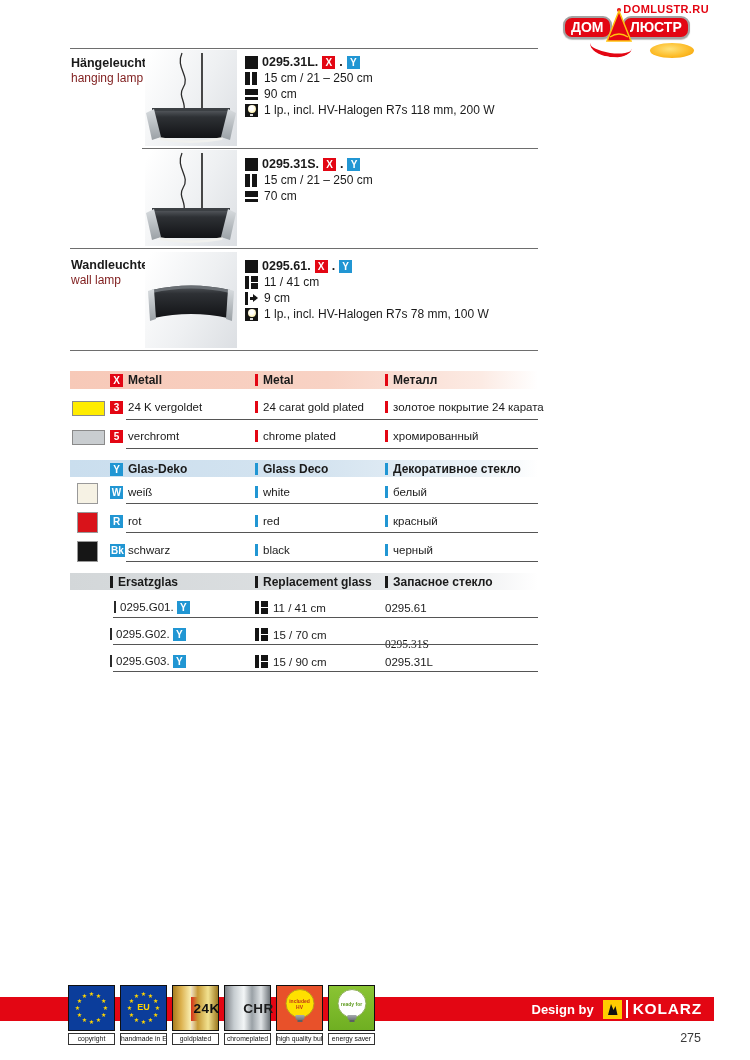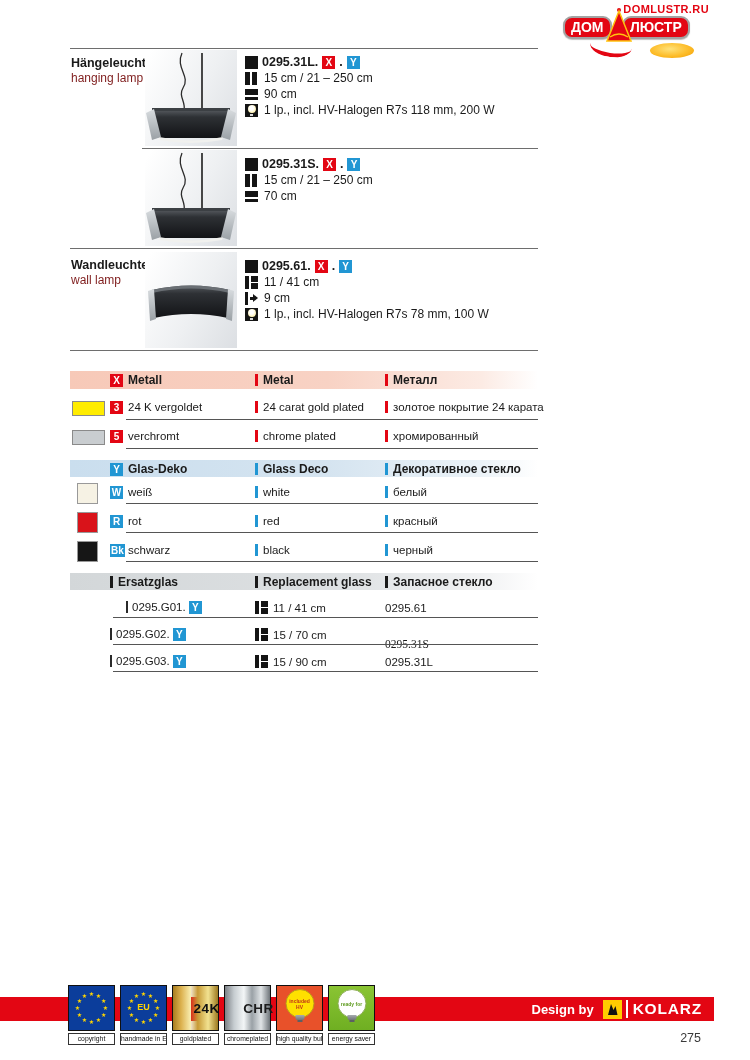--- a/index.html
+++ b/index.html
@@ -287,21 +287,21 @@
     <span class="rowtext" style="left:315px;top:3px;"><span class="vbar vbar-blue"></span><span>черный</span></span>
     <span class="uline"></span>
   </div>
 
   <div class="thead thead-repl" style="left:70px;top:573px;height:17px;">
     <span class="cell" style="left:40px;top:2px;"><span class="vbar vbar-black"></span><span>Ersatzglas</span></span>
     <span class="cell" style="left:185px;top:2px;"><span class="vbar vbar-black"></span><span>Replacement glass</span></span>
     <span class="cell" style="left:315px;top:2px;"><span class="vbar vbar-black"></span><span>Запасное стекло</span></span>
   </div>
   <div class="trow trow-repl" style="top:601px;height:17px;left:70px;">
-    <span class="rowtext" style="left:56px;top:0;text-align:center;"><span class="vbar-thin"></span><span>0295.G01.</span> <span class="bx bx-blue">Y</span></span>
+    <span class="rowtext" style="left:44px;top:0;text-align:center;"><span class="vbar-thin"></span><span>0295.G01.</span> <span class="bx bx-blue">Y</span></span>
     <span class="rowtext" style="left:185px;top:0;"><span class="ic ic-hw" style="vertical-align:-2px;margin-right:5px;"></span><span>11 / 41 cm</span></span>
     <span class="rowtext" style="left:315px;top:1px;">0295.61</span>
     <span class="uline"></span>
   </div>
   <div class="trow trow-repl" style="top:628px;height:17px;left:70px;">
     <span class="rowtext" style="left:40px;top:0;"><span class="vbar-thin"></span><span>0295.G02.</span> <span class="bx bx-blue">Y</span></span>
     <span class="rowtext" style="left:185px;top:0;"><span class="ic ic-hw" style="vertical-align:-2px;margin-right:5px;"></span><span>15 / 70 cm</span></span>
     <span class="rowtext" style="left:315px;top:10px;font-family:Liberation Serif, serif;">0295.31S</span>
     <span class="uline"></span>
   </div>

